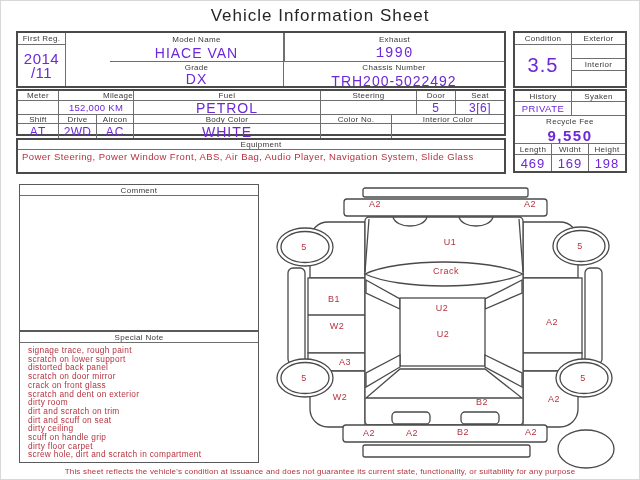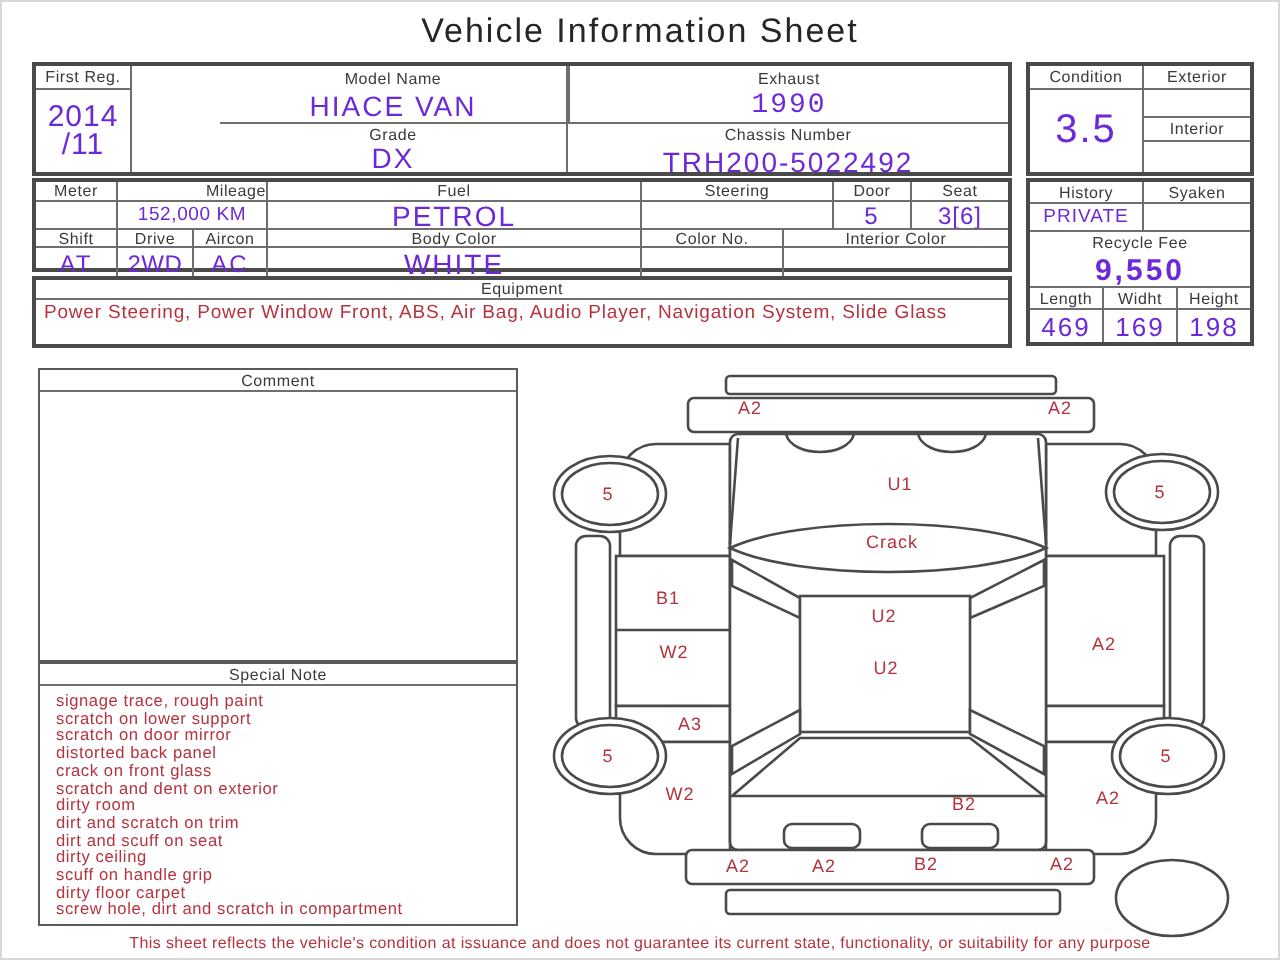--- a/index.html
+++ b/index.html
@@ -146,22 +146,22 @@
   <div class="box thin col" style="left:18px;top:183px;width:240px;height:147px;">
     <div class="lbl bb" style="height:11px;">Comment</div>
     <div style="flex:1;"></div>
   </div>
 
   <div class="box thin col" style="left:18px;top:330px;width:240px;height:132px;">
     <div class="lbl bb" style="height:11px;">Special Note</div>
     <div class="notes">
         <div>signage trace, rough paint</div>
         <div>scratch on lower support</div>
+        <div>distorted back panel</div>
         <div>scratch on door mirror</div>
-        <div>distorted back panel</div>
         <div>crack on front glass</div>
         <div>scratch and dent on exterior</div>
         <div>dirty room</div>
         <div>dirt and scratch on trim</div>
         <div>dirt and scuff on seat</div>
         <div>dirty ceiling</div>
         <div>scuff on handle grip</div>
         <div>dirty floor carpet</div>
         <div>screw hole, dirt and scratch in compartment</div>
       </div>

